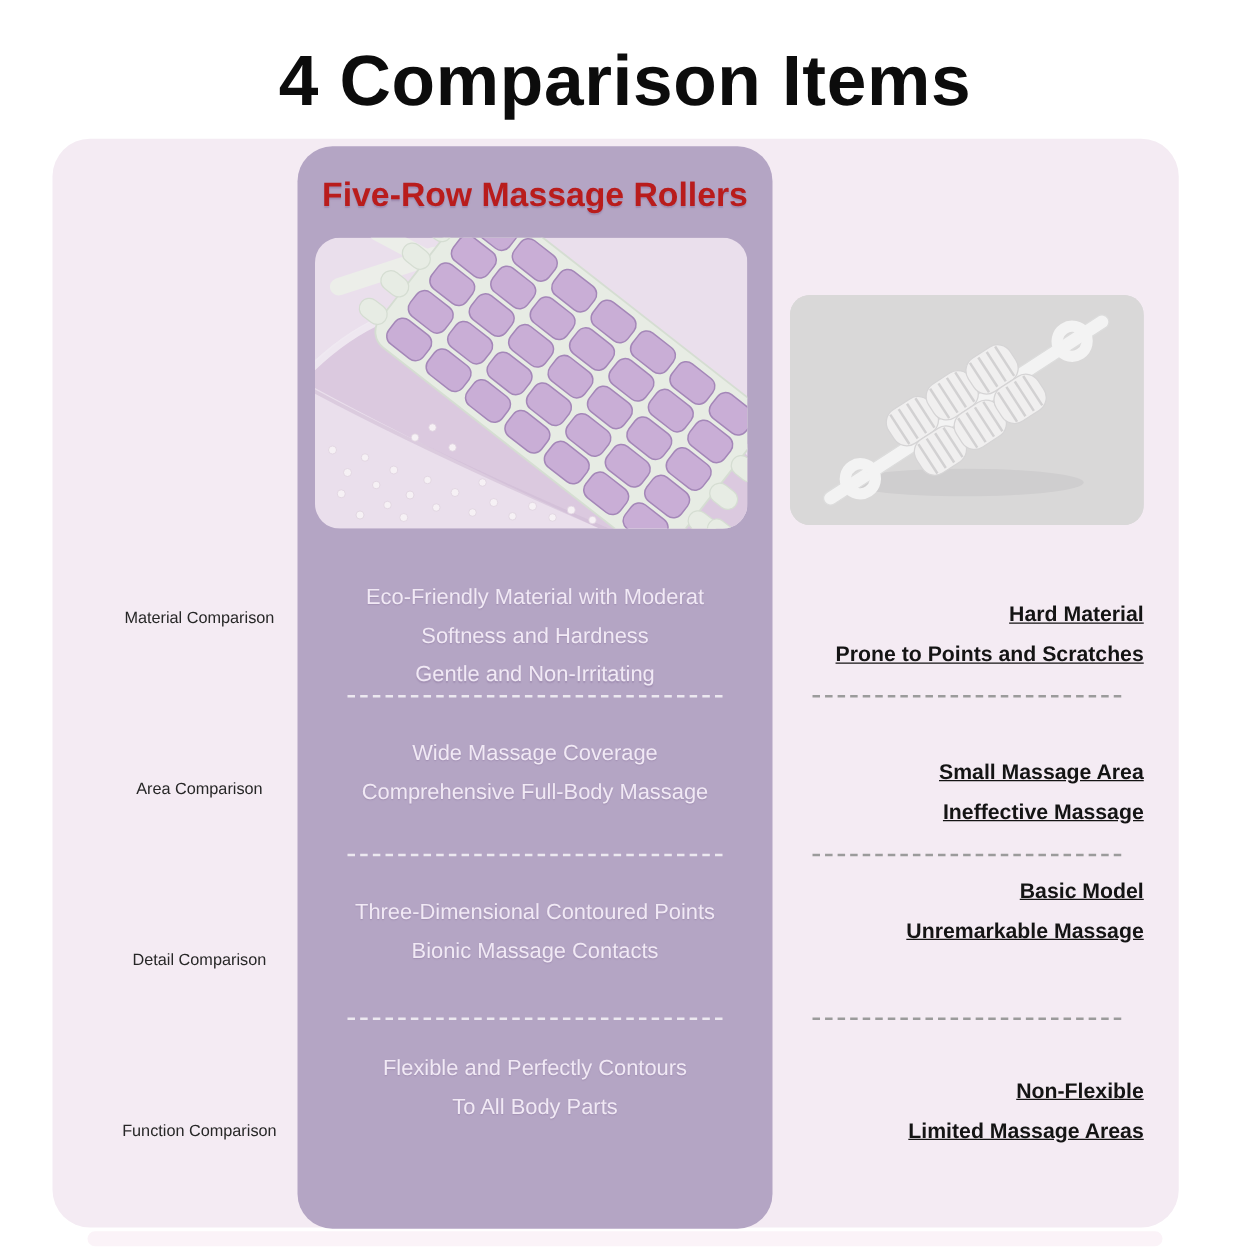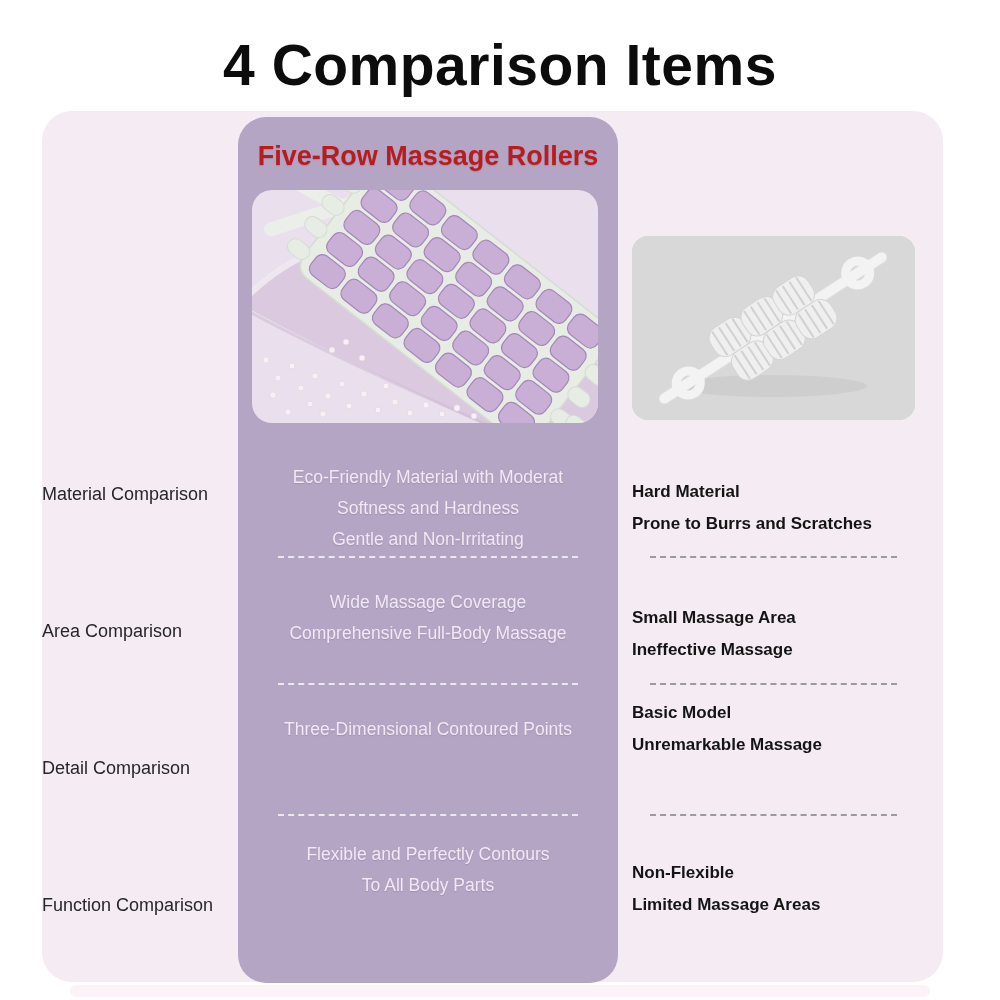--- a/index.html
+++ b/index.html
@@ -33,35 +33,36 @@
   .our-photo{
     position:absolute;left:252px;top:190px;width:346px;height:233px;
     border-radius:20px;overflow:hidden;
   }
   .their-photo{
     position:absolute;left:632px;top:236px;width:283px;height:184px;
     border-radius:16px;overflow:hidden;background:#d9d8d8;
   }
   .row-label{
     position:absolute;left:42px;width:235px;
-    text-align:left;font-size:18px;font-weight:400;color:#272727;
+    text-align:center;font-size:13px;font-weight:400;color:#272727;
     line-height:22px;
   }
   .label-1{top:483px}.label-2{top:620px}.label-3{top:757px}.label-4{top:894px}
   .our-block{
     position:absolute;left:238px;width:380px;
     text-align:center;font-size:17.5px;font-weight:400;color:#f1e9f5;
     line-height:31px;
     text-shadow:0 1px 1px rgba(110,85,130,0.25);
   }
   .our-1{top:462px}.our-2{top:587px}.our-3{top:714px}.our-4{top:839px}
   .their-block{
     position:absolute;left:632px;width:283px;
-    text-align:left;font-size:17px;font-weight:700;color:#141414;
+    text-align:right;font-size:17px;font-weight:700;color:#141414;
     line-height:32px;
+    text-decoration:underline;
   }
   .their-1{top:476px}.their-2{top:602px}.their-3{top:697px}.their-4{top:857px}
   .divider{position:absolute;height:0;border-top:2px dashed;}
   .divider.our{left:278px;width:300px;border-color:rgba(255,255,255,0.75);}
   .divider.their{left:650px;width:247px;border-color:#9b9b9b;}
   .div-a{top:556px}.div-b{top:683px}.div-c{top:814px}
   svg{display:block;}
 </style>
 </head>
 <body>
@@ -242,29 +243,30 @@
   <div>Eco-Friendly Material with Moderat</div>
   <div>Softness and Hardness</div>
   <div>Gentle and Non-Irritating</div>
 </div>
 <div class="our-block our-2">
   <div>Wide Massage Coverage</div>
   <div>Comprehensive Full-Body Massage</div>
 </div>
 <div class="our-block our-3">
   <div>Three-Dimensional Contoured Points</div>
+  <div>Bionic Massage Contacts</div>
 </div>
 <div class="our-block our-4">
   <div>Flexible and Perfectly Contours</div>
   <div>To All Body Parts</div>
 </div>
 
 <div class="their-block their-1">
   <div>Hard Material</div>
-  <div>Prone to Burrs and Scratches</div>
+  <div>Prone to Points and Scratches</div>
 </div>
 <div class="their-block their-2">
   <div>Small Massage Area</div>
   <div>Ineffective Massage</div>
 </div>
 <div class="their-block their-3">
   <div>Basic Model</div>
   <div>Unremarkable Massage</div>
 </div>
 <div class="their-block their-4">

